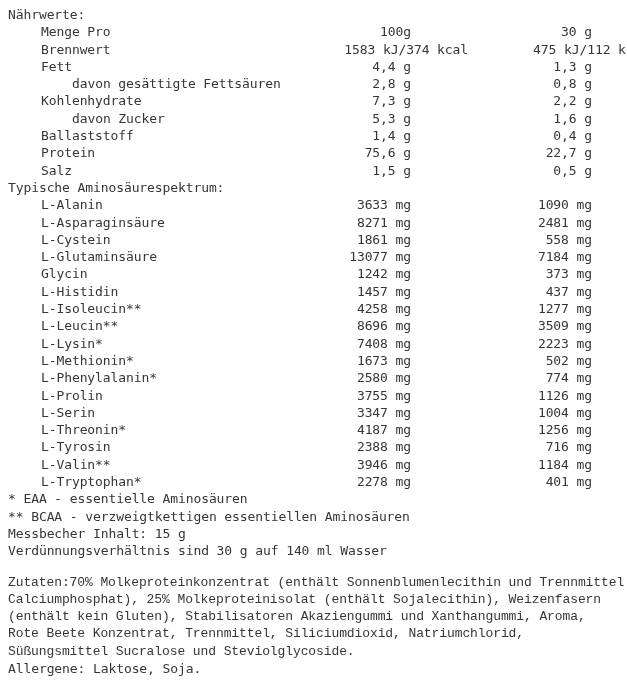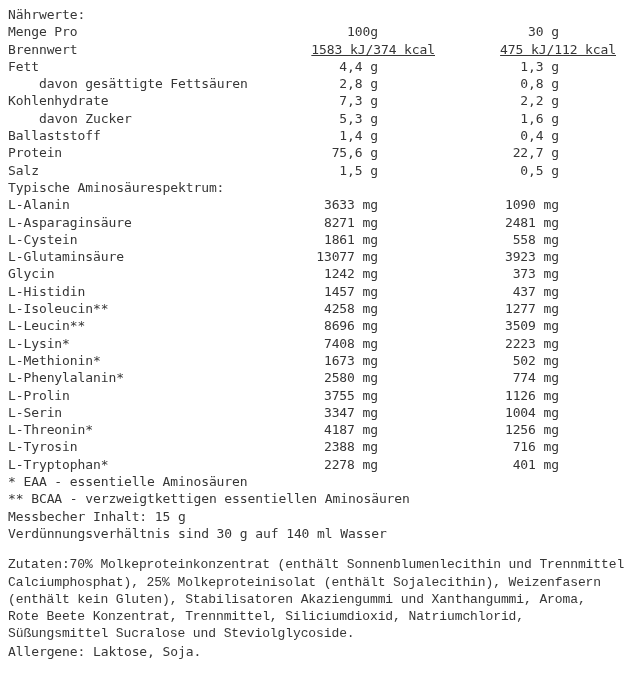--- a/index.html
+++ b/index.html
@@ -24,29 +24,30 @@
     padding: 6px 0 0 8px;
   }
   .line {
     white-space: pre;
     height: 17.3px;
   }
   .row {
     display: grid;
     grid-template-columns: 244px 126px 181px;
     height: 17.3px;
+    margin-left: 33px;
   }
   .cell {
     white-space: pre;
     overflow: visible;
   }
   .label { text-align: left; }
   .val   { text-align: right; }
   .row[data-variant="indent"] .label { padding-left: 31px; }
-  .row[data-variant="energy"] .val   { position: relative; left: 57px; text-decoration: underline; }
+  .row[data-variant="energy"] .val   { position: relative; left: 57px; }
   .ingredients { margin-top: 14px; font-family: Liberation Mono, monospace; }
 </style>
 </head>
 <body>
 
 <main>
 
   <div class="line">Nährwerte:</div>
 
   <div>
@@ -125,21 +126,21 @@
 
       <div class="row" data-variant="">
         <span class="cell label">L-Cystein</span>
         <span class="cell val">1861 mg</span>
         <span class="cell val">558 mg</span>
       </div>
 
       <div class="row" data-variant="">
         <span class="cell label">L-Glutaminsäure</span>
         <span class="cell val">13077 mg</span>
-        <span class="cell val">3923 mg</span>
+        <span class="cell val">7184 mg</span>
       </div>
 
       <div class="row" data-variant="">
         <span class="cell label">Glycin</span>
         <span class="cell val">1242 mg</span>
         <span class="cell val">373 mg</span>
       </div>
 
       <div class="row" data-variant="">
         <span class="cell label">L-Histidin</span>
@@ -194,20 +195,25 @@
         <span class="cell val">4187 mg</span>
         <span class="cell val">1256 mg</span>
       </div>
 
       <div class="row" data-variant="">
         <span class="cell label">L-Tyrosin</span>
         <span class="cell val">2388 mg</span>
         <span class="cell val">716 mg</span>
       </div>
 
+      <div class="row" data-variant="">
+        <span class="cell label">L-Valin**</span>
+        <span class="cell val">3946 mg</span>
+        <span class="cell val">1184 mg</span>
+      </div>
 
       <div class="row" data-variant="">
         <span class="cell label">L-Tryptophan*</span>
         <span class="cell val">2278 mg</span>
         <span class="cell val">401 mg</span>
       </div>
     </div>
 
   <div class="line">* EAA - essentielle Aminosäuren</div>
   <div class="line">** BCAA - verzweigtkettigen essentiellen Aminosäuren</div>

